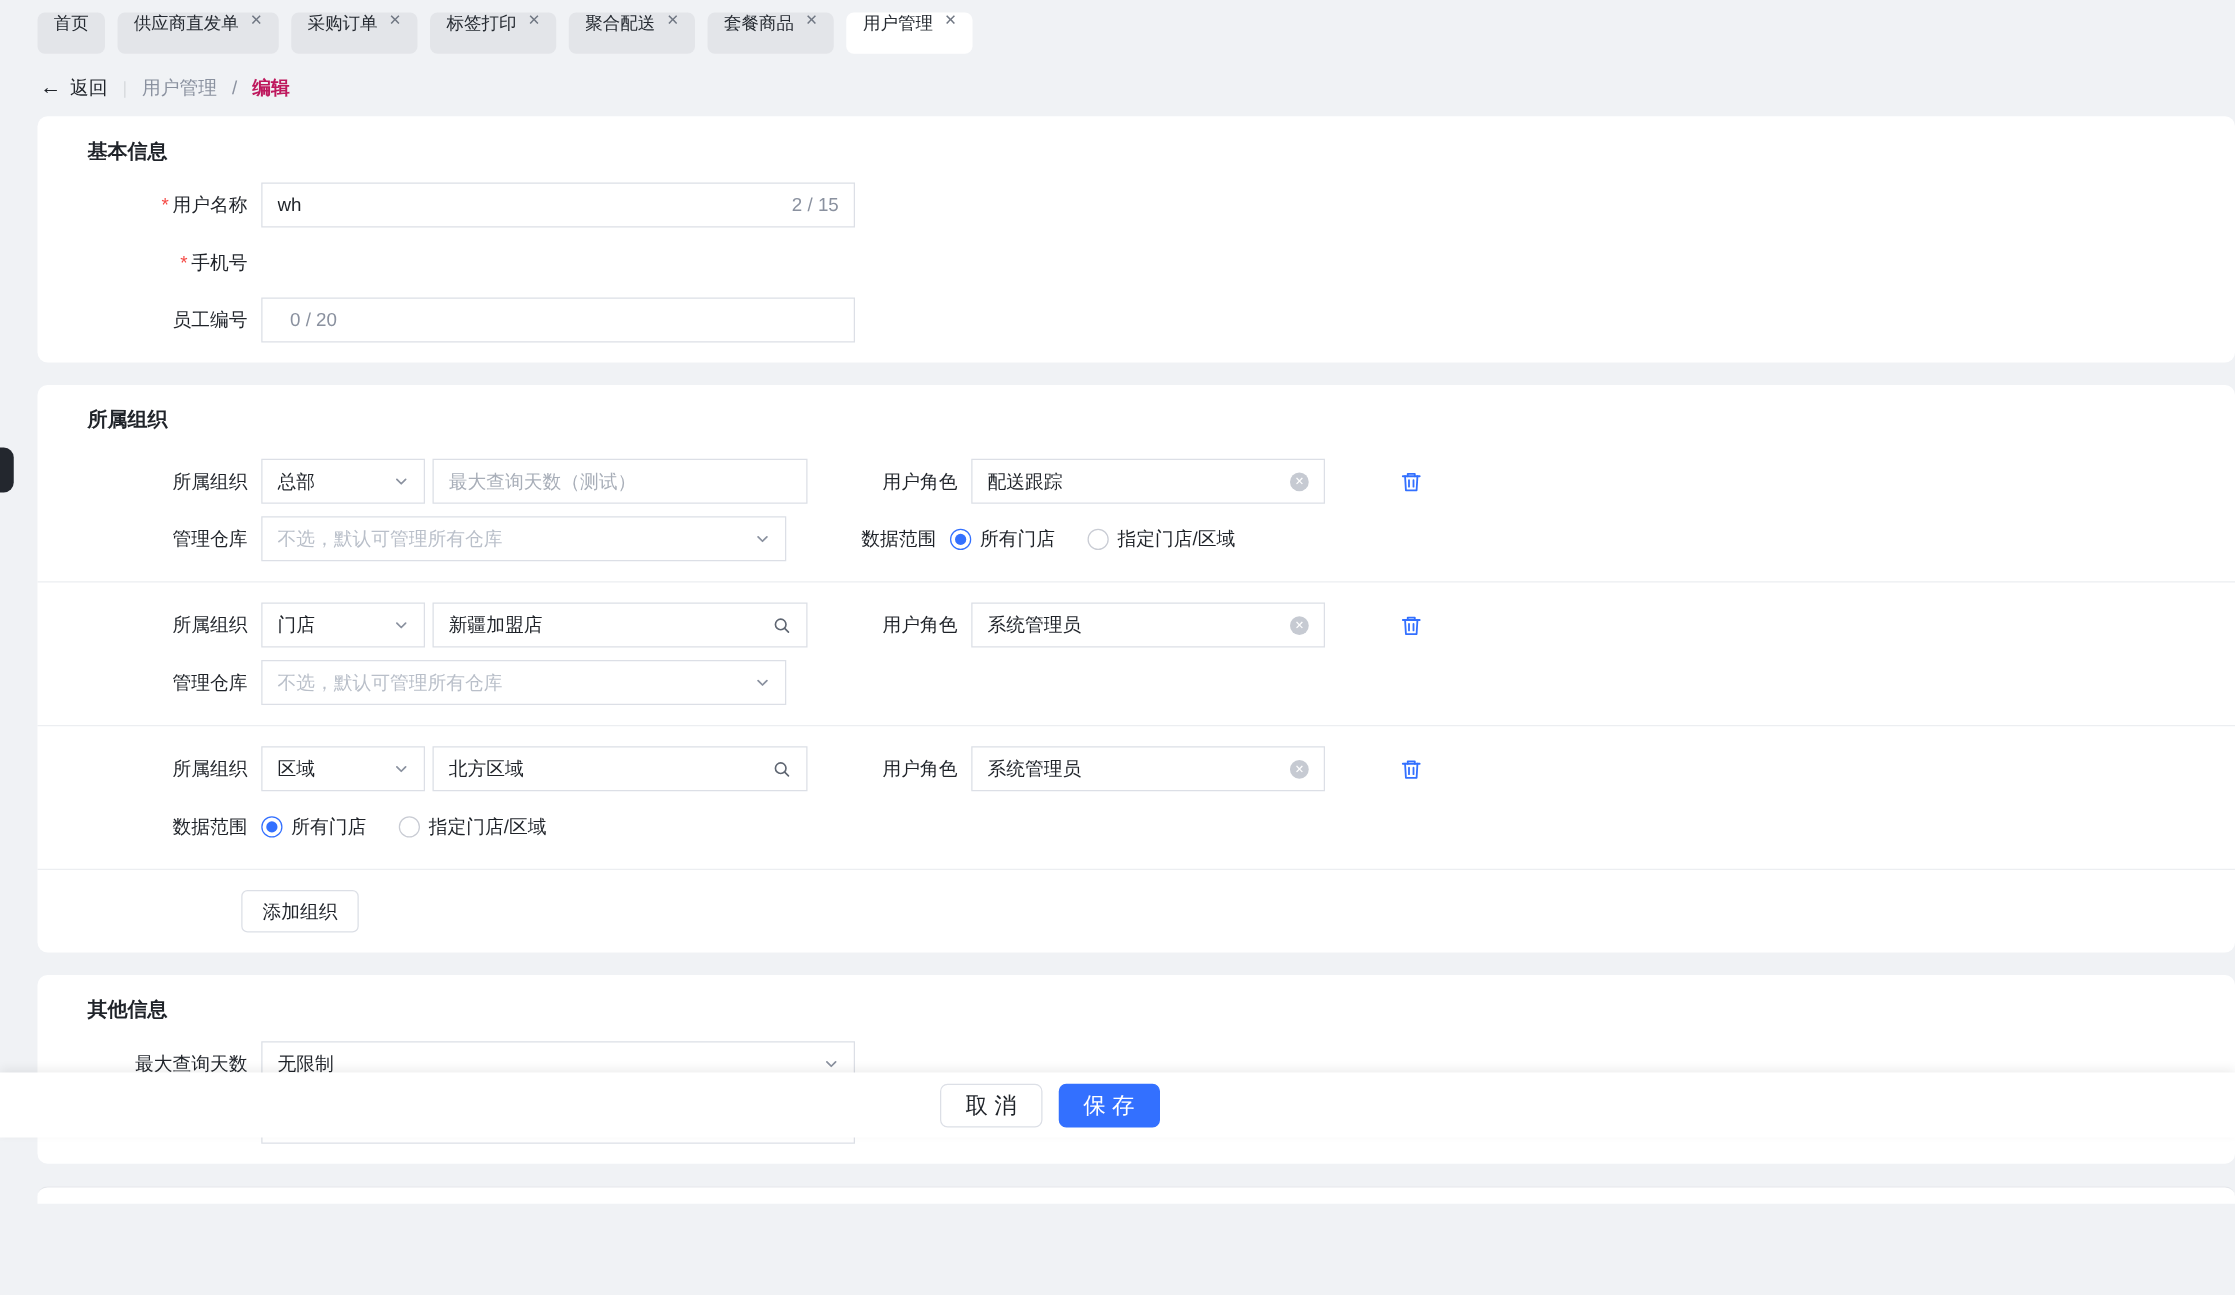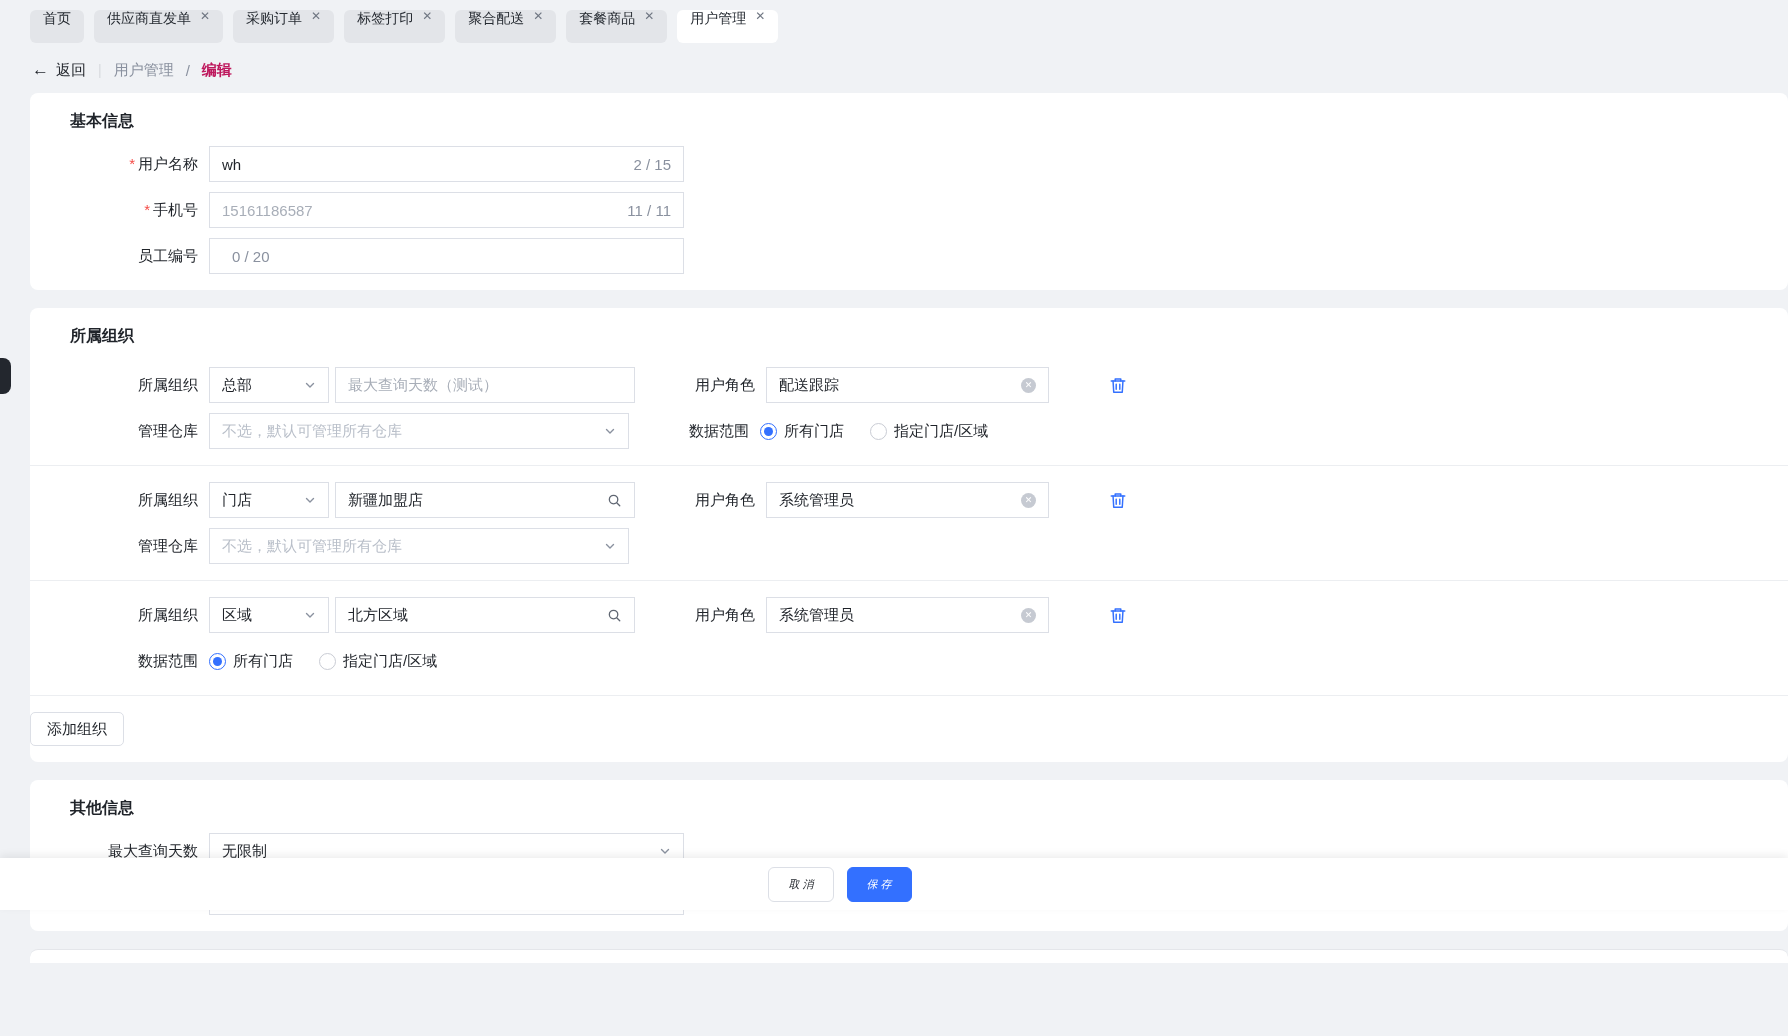--- a/index.html
+++ b/index.html
@@ -48,33 +48,33 @@
   .counter { color:#8a919f; margin-left:10px; flex:0 0 auto; }
   .placeholder { color:#b9bfc9; }
   .muted-value { color:#a8aeb8; }
   .chev, .mag { flex:0 0 auto; margin-left:8px; display:inline-flex; }
   .clear {
     flex:0 0 auto; margin-left:8px; width:15px; height:15px; border-radius:50%;
     background:#c6cad2; color:#fff; font-size:9px; line-height:15px; text-align:center; cursor:pointer;
   }
 
   .w-main { width:475px; }
-  .w-type { width:120px; }
+  .w-type { width:131px; }
   .w-name { width:300px; margin-left:6px; }
   .w-role { width:283px; }
   .w-wide { width:420px; }
 
   .trash { margin-left:60px; display:inline-flex; cursor:pointer; }
 
   
   .org-group { padding:6px 0 16px; }
   .org-group + .org-group, .add-row { border-top:1px solid #eceef1; }
   .add-row { padding-top:16px; margin-top:0; }
   .btn-add {
-    height:34px; padding:0 16px; background:#fff;
+    margin-left:163px; height:34px; padding:0 16px; background:#fff;
     border:1px solid #dcdfe6; border-radius:5px; font-size:15px; color:#1f2329; cursor:pointer;
     font-family:inherit;
   }
 
   
   .radio { display:inline-flex; align-items:center; gap:7px; margin-left:11px; cursor:pointer;justify-content:space-between; }
   .radio + .radio { margin-left:26px; }
   .radio-dot { width:17px; height:17px; border-radius:50%; border:1px solid #c9ccd4; background:#fff; position:relative; flex:0 0 auto; }
   .radio-dot.checked { border-color:#3370ff; }
   .radio-dot.checked::after { content:""; position:absolute; inset:3px; border-radius:50%; background:#3370ff; }
@@ -88,21 +88,21 @@
     margin-left:30px; width:1758px; height:14px;
     background:#fff; border-radius:8px 8px 0 0; border-top:1px solid #e4e6ea;
   }
   .footer {
     position:absolute; left:0; right:0; top:858px; height:52px; background:#fff;
     box-shadow:0 -3px 8px rgba(0,0,0,0.07);
     display:flex; align-items:center; justify-content:center; gap:13px;
   }
   .footer-inner { display:flex; gap:13px; transform:translateX(-54px); }
   .btn { height:35px; padding:0 19px; border-radius:6px; border:1px solid #dcdfe6; background:#fff;
-         font-size:11px; color:#1f2329; cursor:pointer; font-family:inherit; white-space:nowrap;font-style:italic; }
+         font-size:18px; color:#1f2329; cursor:pointer; font-family:inherit; white-space:nowrap; }
   .btn-primary { background:#3370ff; border-color:#3370ff; color:#fff; }
 </style>
 </head>
 <body>
 
 <div class="tabbar">
   <div class="tab">
     <span>首页</span>
   </div>
   <div class="tab">
@@ -148,24 +148,20 @@
   <div class="form-row">
     <span class="label"><span class="star">*</span><span>用户名称</span></span>
     <div class="input w-main">
       <span class="value">wh</span>
       <span class="counter">2 / 15</span>
     </div>
   </div>
 
   <div class="form-row">
     <span class="label"><span class="star">*</span><span>手机号</span></span>
-    <div class="input w-main">
-      <span class="value muted-value">15161186587</span>
-      <span class="counter">11 / 11</span>
-    </div>
   </div>
 
   <div class="form-row">
     <span class="label">员工编号</span>
     <div class="input w-main">
       <span class="counter">0 / 20</span>
     </div>
   </div>
 </div>
 

